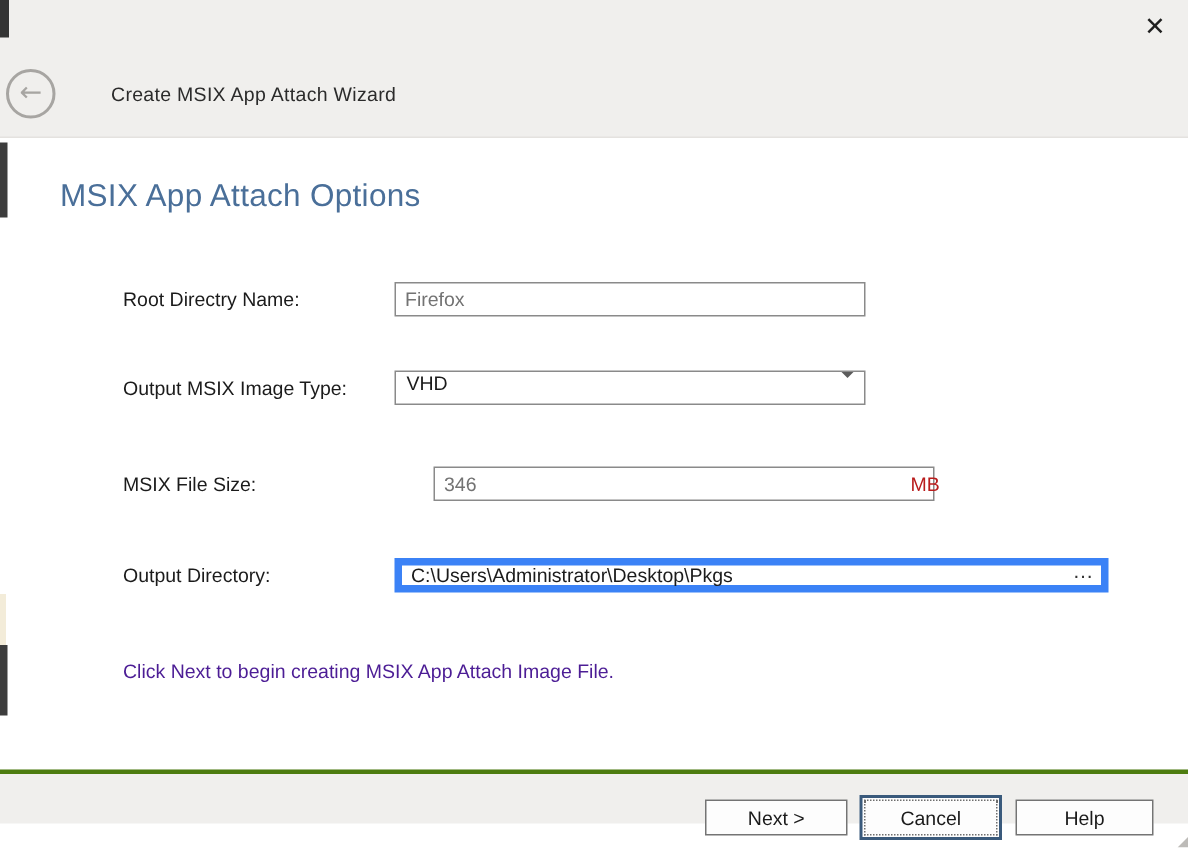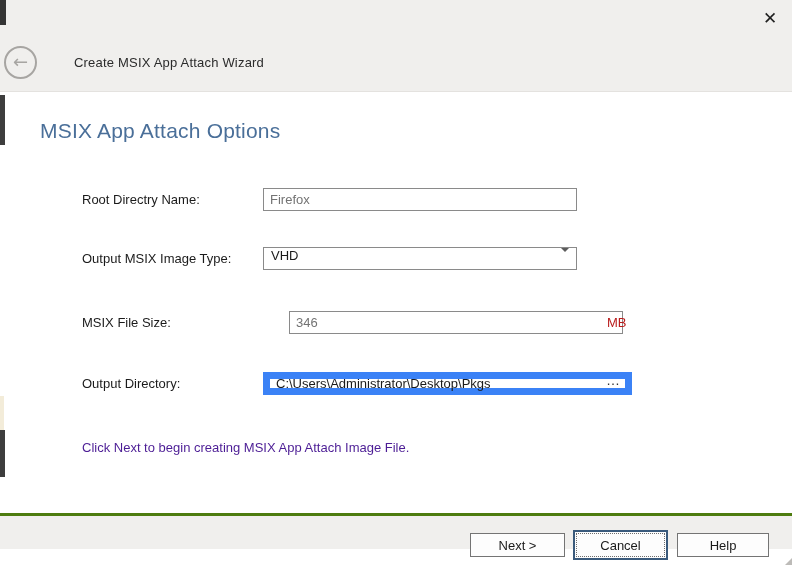--- a/index.html
+++ b/index.html
@@ -66,22 +66,22 @@
     padding:0 7px;cursor:default;
   }
   .combo-value{font-size:13px;color:#1b1b1b;}
   .caret{
     width:0;height:0;
     border-left:4px solid transparent;border-right:4px solid transparent;
     border-top:4px solid #5c5c5c;
   }
   .unit{position:absolute;left:583px;top:222px;font-size:13px;color:#b91c1c;margin-left:24px;}
   .pathbox{
-    position:absolute;left:263px;top:279px;width:369px;height:23px;
-    box-sizing:border-box;border:7px solid #3b82f6;background:#fff;
+    position:absolute;left:263px;top:279px;width:476px;height:23px;
+    box-sizing:border-box;border:5px solid #3b82f6;background:#fff;
     display:flex;align-items:center;justify-content:space-between;
   }
   .bare{
     flex:1;border:none;outline:none;background:transparent;
     font-family:"Liberation Sans", sans-serif;font-size:13px;color:#1b1b1b;
     padding:0 0 0 6px;min-width:0;
   }
   .browse{
     border:none;background:transparent;cursor:pointer;
     font-size:14px;line-height:10px;color:#333;

